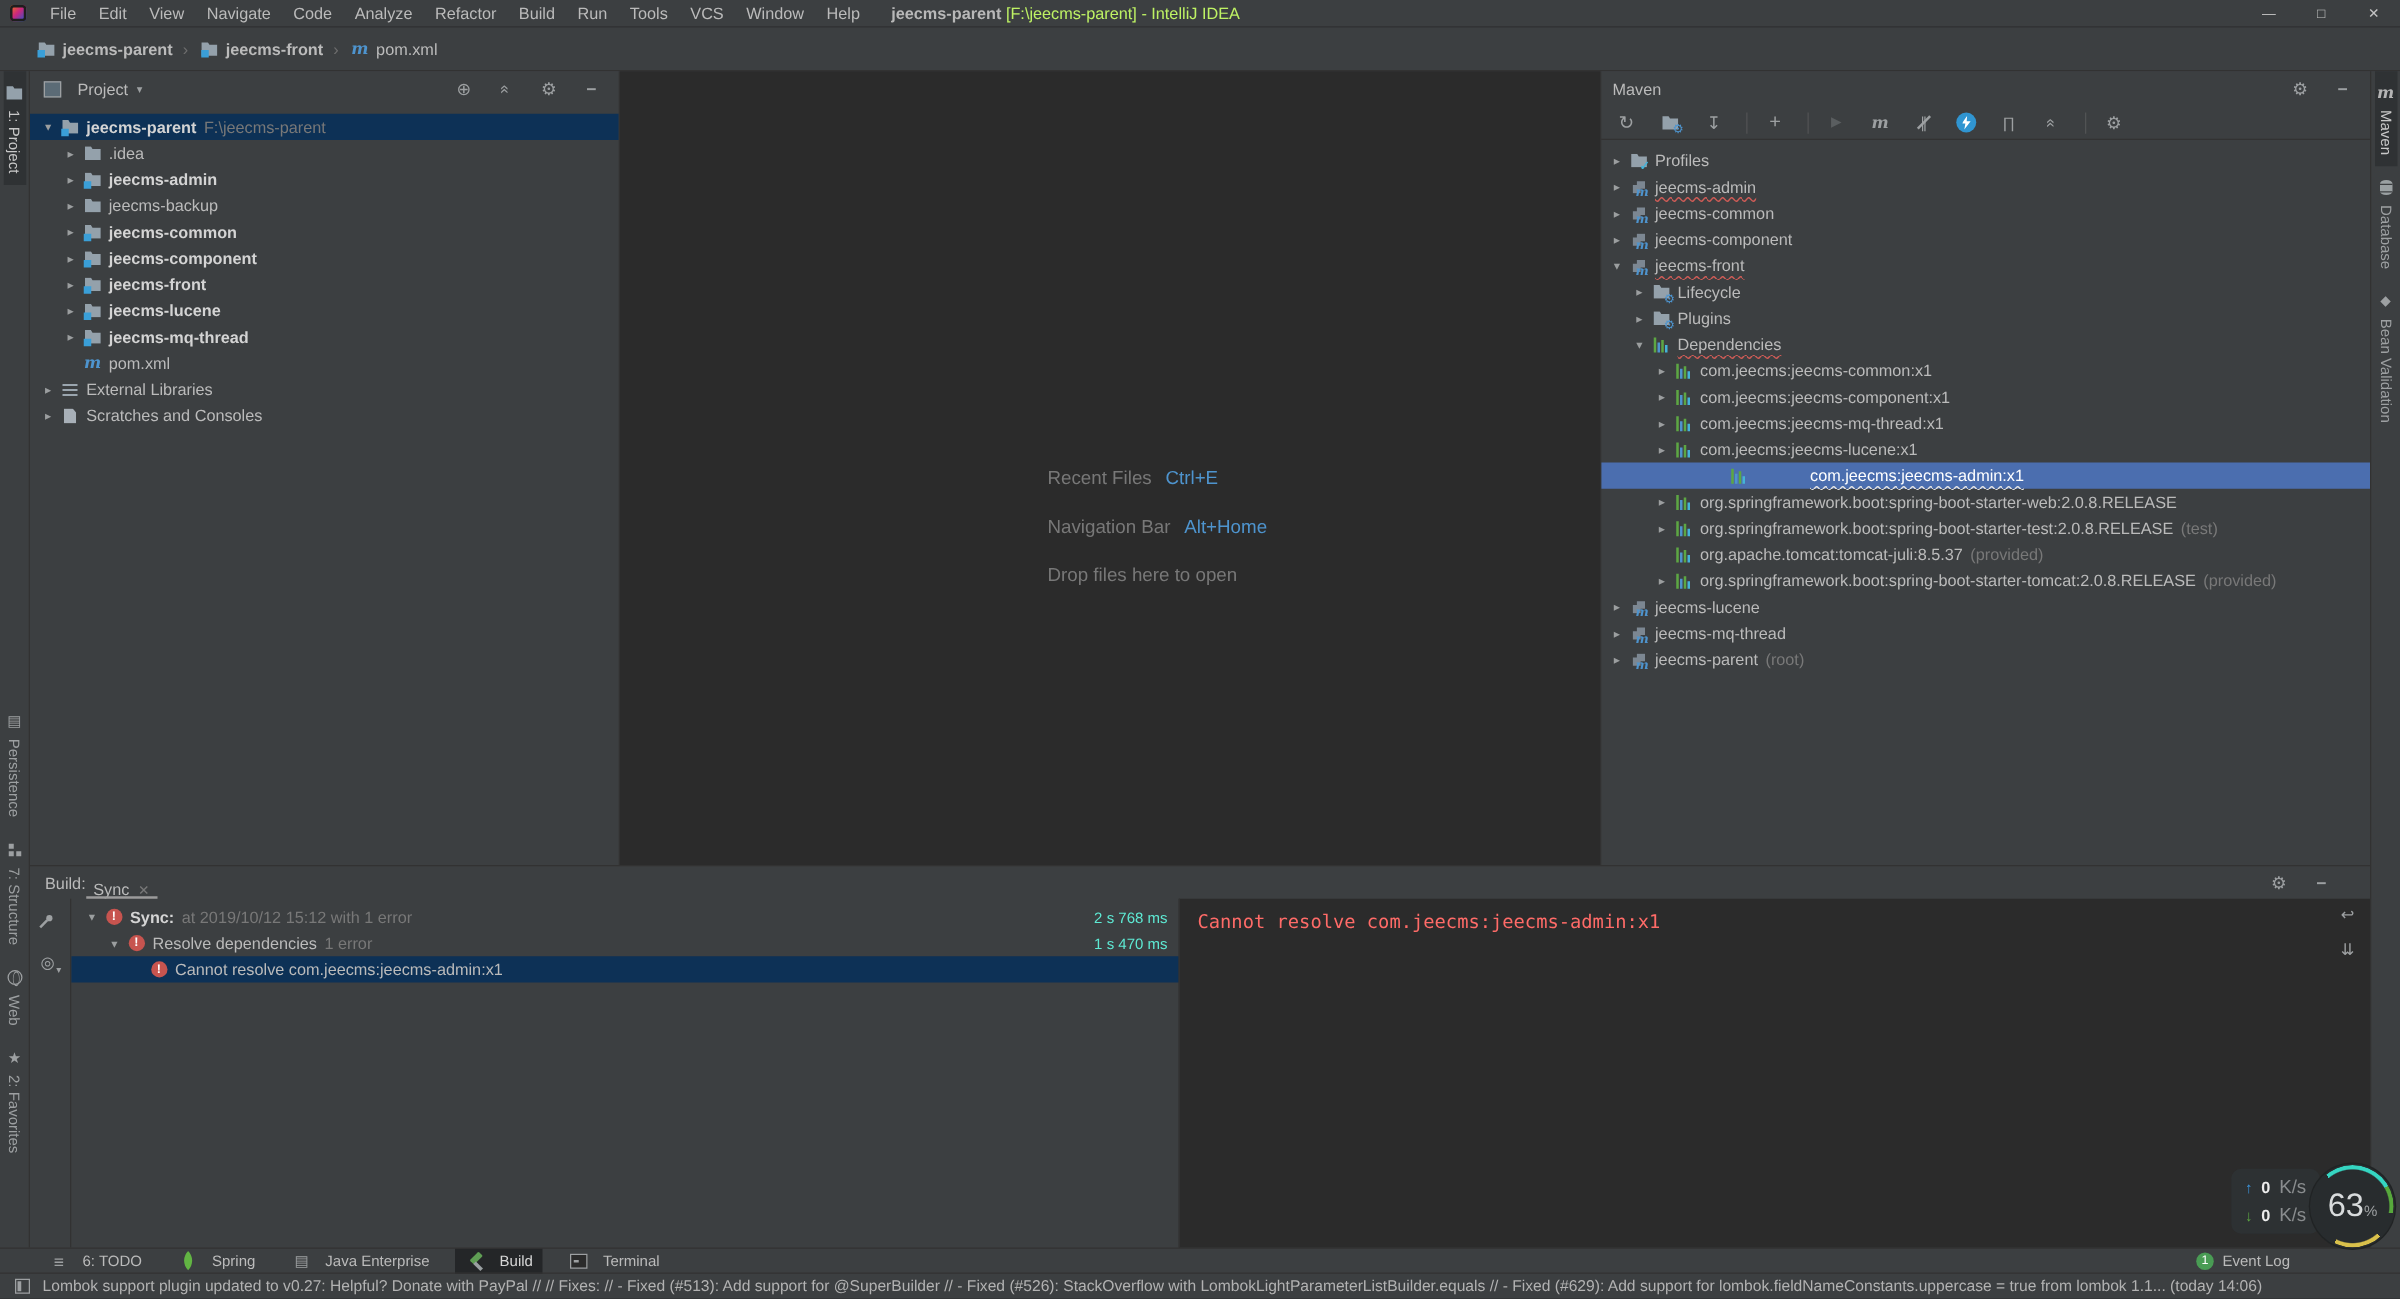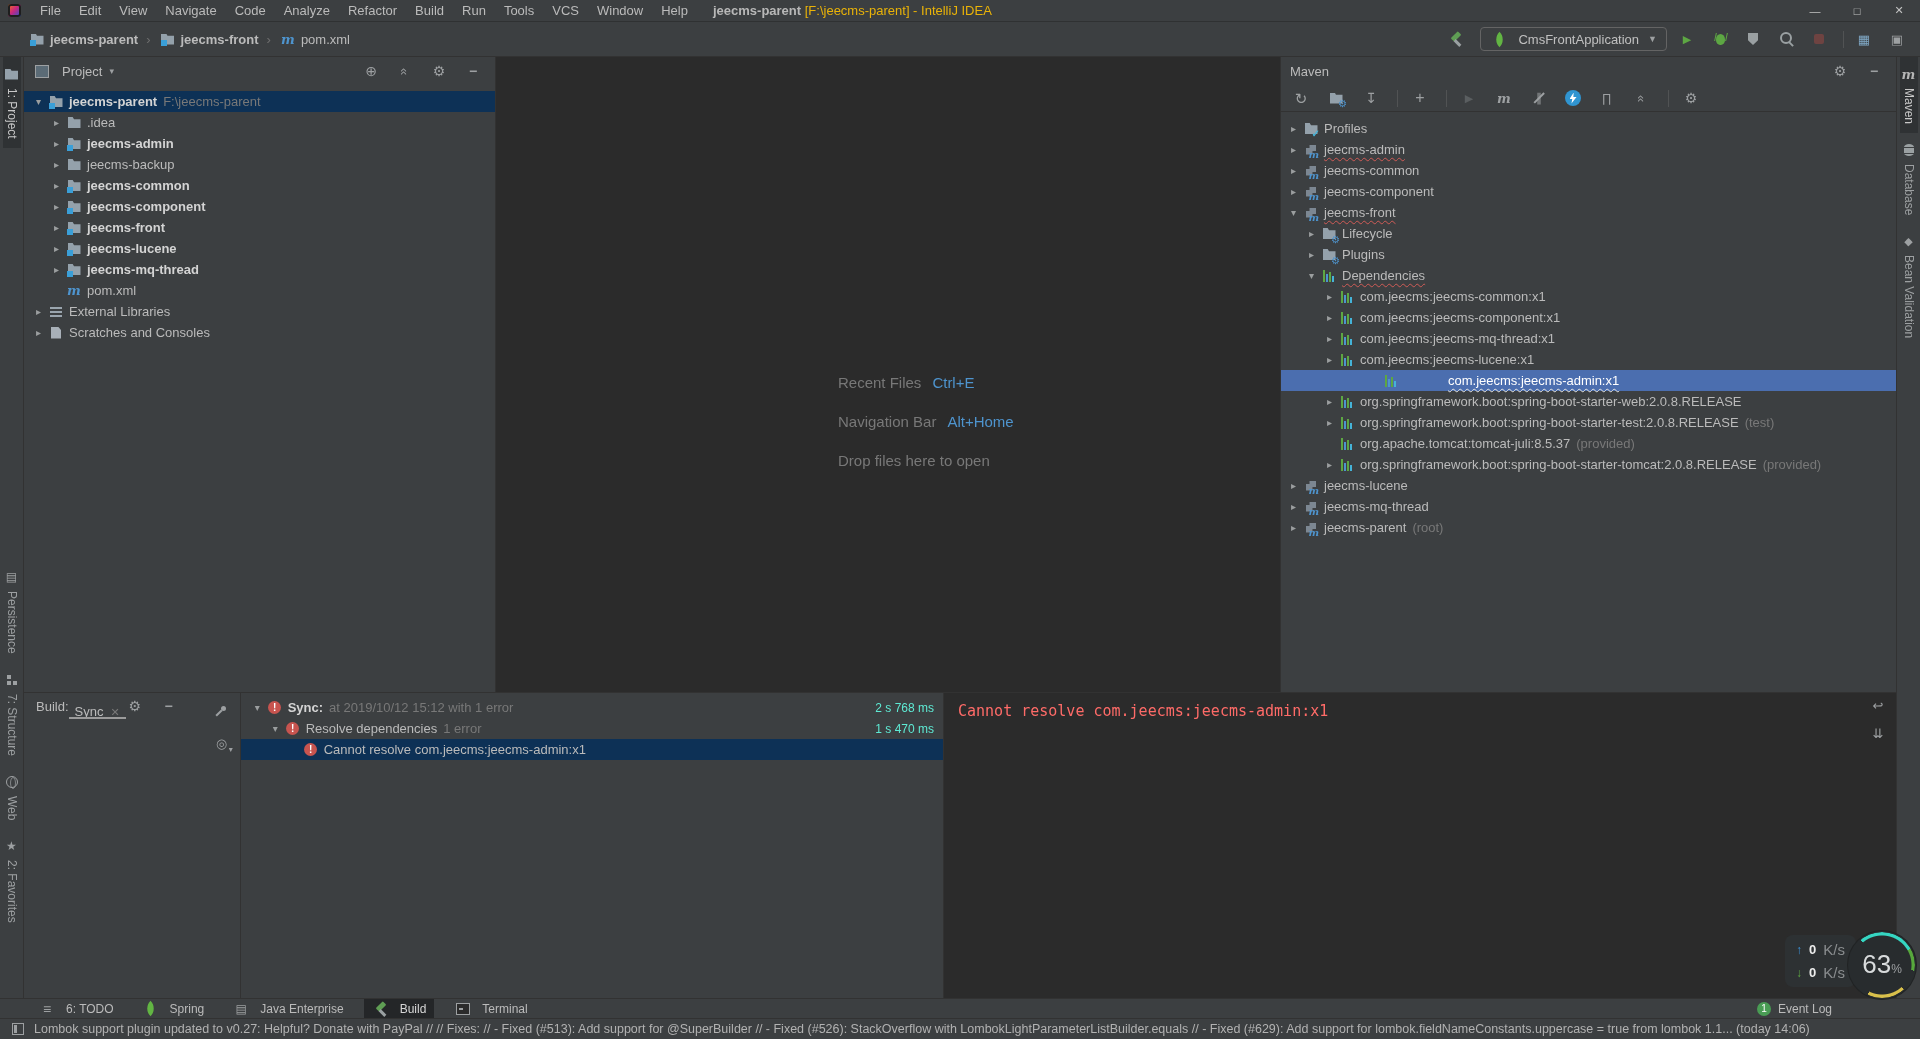--- a/index.html
+++ b/index.html
@@ -8,21 +8,21 @@
   font-family:"Liberation Sans",sans-serif;font-size:13px;color:#bbbbbb;background:#3c3f41}
 
 
 .titlebar{height:22px;display:flex;align-items:center;padding-left:8px;background:#3c3f41;border-bottom:1px solid #2f3132}
 .app-logo{width:13px;height:13px;border-radius:3px;margin-right:10px;flex:none;
   background:linear-gradient(135deg,#f97a12 0%,#c9267f 48%,#155bd4 100%);box-shadow:inset 0 0 0 2px #1e1e1e}
 .menu{display:flex}
 .menu-item{padding:13px 9px;line-height:21px;color:#bbbbbb;cursor:default}
 .win-title{margin-left:16px;white-space:nowrap}
 .win-title .tp{font-weight:bold;color:#b8b8b8}
-.win-title .tr{color:#eab308}
+.win-title .tr{color:#bef264}
 .win-controls{margin-left:auto;display:flex}
 .win-btn{width:42px;height:21px;display:flex;align-items:center;justify-content:center;color:#c3c3c3;font-size:11px}
 
 
 .navbar{height:35px;display:flex;align-items:center;border-bottom:1px solid #323232;padding:0 10px 0 28px}
 .crumbs{display:flex;align-items:center}
 .crumb{display:flex;align-items:center;color:#bbbbbb;font-weight:bold}
 .crumb .plain{font-weight:normal}
 .crumb-sep{color:#6e6e6e;margin:0 8px;font-size:13px}
 .nav-right{margin-left:auto;display:flex;align-items:center;gap:11px}
@@ -64,21 +64,21 @@
 .project-panel{width:472px;flex:none;border-right:1px solid #323232;display:flex;flex-direction:column;background:#3c3f41}
 
 .editor{flex:1;background:#2b2b2b;position:relative;min-width:0}
 .tips{position:absolute;left:342px;top:306px;font-size:15px;line-height:39px;color:#787878;white-space:nowrap}
 .tips .key{color:#4e94ce;margin-left:11px}
 
 .maven-panel{width:616px;flex:none;border-left:1px solid #323232;display:flex;flex-direction:column;background:#3c3f41}
 .mtoolbar{height:27px;flex:none;display:flex;align-items:center;gap:13px;padding:0 11px;border-bottom:1px solid #323232;color:#9da0a2}
 
 
-.build-panel{height:306px;flex:none;border-top:1px solid #323232;display:flex;background:#3c3f41}
+.build-panel{height:306px;flex:none;border-top:1px solid #323232;display:flex;flex-direction:column;background:#3c3f41}
 .build-header{height:26px;flex:none;display:flex;align-items:center;padding-left:12px}
 .build-label{color:#bbbbbb}
 .tab{height:26px;display:flex;align-items:flex-end;gap:7px;padding:0 6px;position:relative;color:#bbbbbb}
 .tab.active::after{content:"";position:absolute;left:0;right:0;bottom:0;height:2px;background:#9b9b9b}
 .tab .close{color:#787878;font-size:11px}
 .build-body{flex:1;display:flex;min-height:0}
 .build-gutter{width:33px;flex:none;border-right:1px solid #323232;display:flex;flex-direction:column;align-items:center;padding-top:10px;gap:16px;color:#9da0a2}
 .build-tree{flex:1;padding-top:4px;overflow:hidden;min-width:0}
 .console{width:953px;flex:none;background:#2b2b2b;border-left:1px solid #323232;position:relative}
 .console-text{padding:9px 14px;color:#ff6b68;font-size:15px;font-family:"DejaVu Sans Mono",monospace;white-space:nowrap}
@@ -221,36 +221,20 @@
         <span class="crumb">
           <span class="ic ic-module-folder"></span>
           <span>jeecms-front</span>
         </span>
         <span class="crumb-sep">›</span>
         <span class="crumb">
           <span class="ic ic-mfile"></span>
           <span class="plain">pom.xml</span>
         </span>
       </div>
-    <div class="nav-right" id="nav-right">
-      <span class="ic ic-hammer"></span>
-        <div class="combo" id="run-combo">
-        <span class="ic ic-leaf"></span>
-        <span>CmsFrontApplication</span>
-        <span class="caret">▼</span>
-      </div>
-    <span class="ic ic-run"></span>
-        <span class="ic ic-bug"></span>
-        <span class="ic ic-shield"></span>
-        <span class="ic ic-mag"></span>
-        <span class="ic ic-stop dim"></span>
-        <span class="tsep"></span>
-        <span class="ic ic-grid"></span>
-        <span class="ic ic-layout"></span>
-      </div>
   </div>
 
   <div class="mid">
 
     <div class="stripe left" id="left-stripe">
         <div class="stripe-item active">
           <span class="ic ic-folder"></span>
           <span>1: Project</span>
         </div>
         <div class="stripe-spacer"></div>

